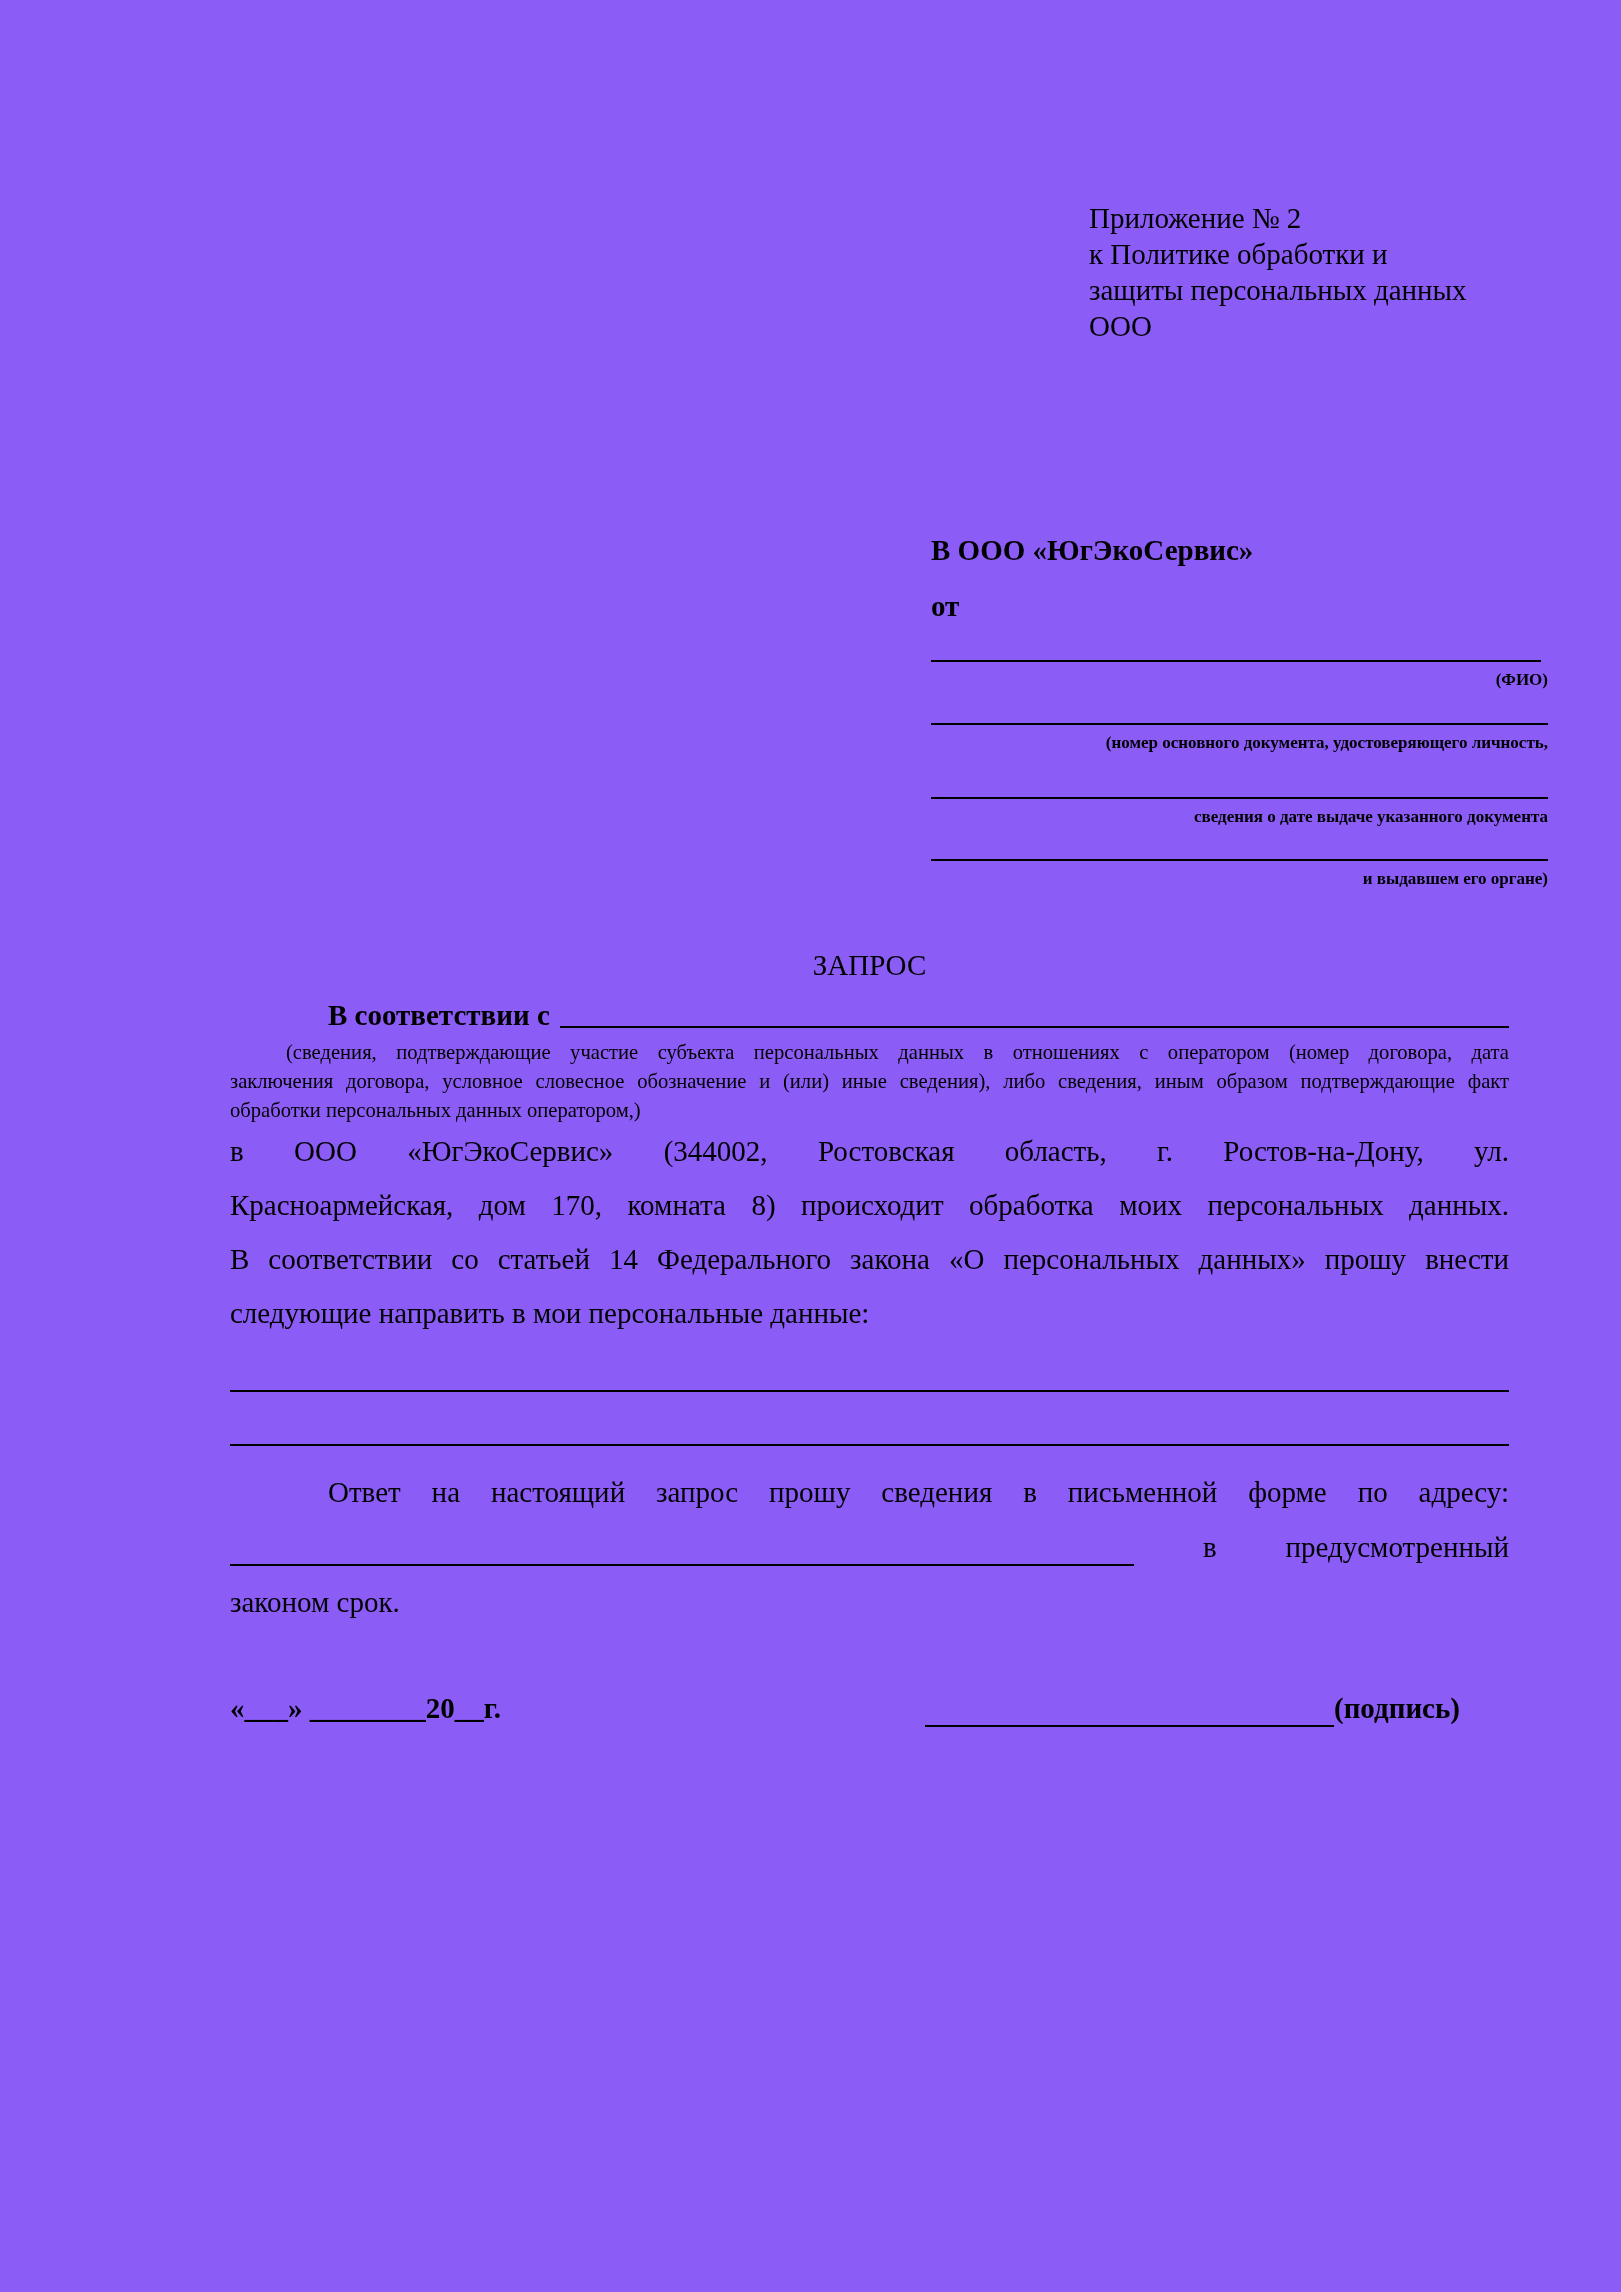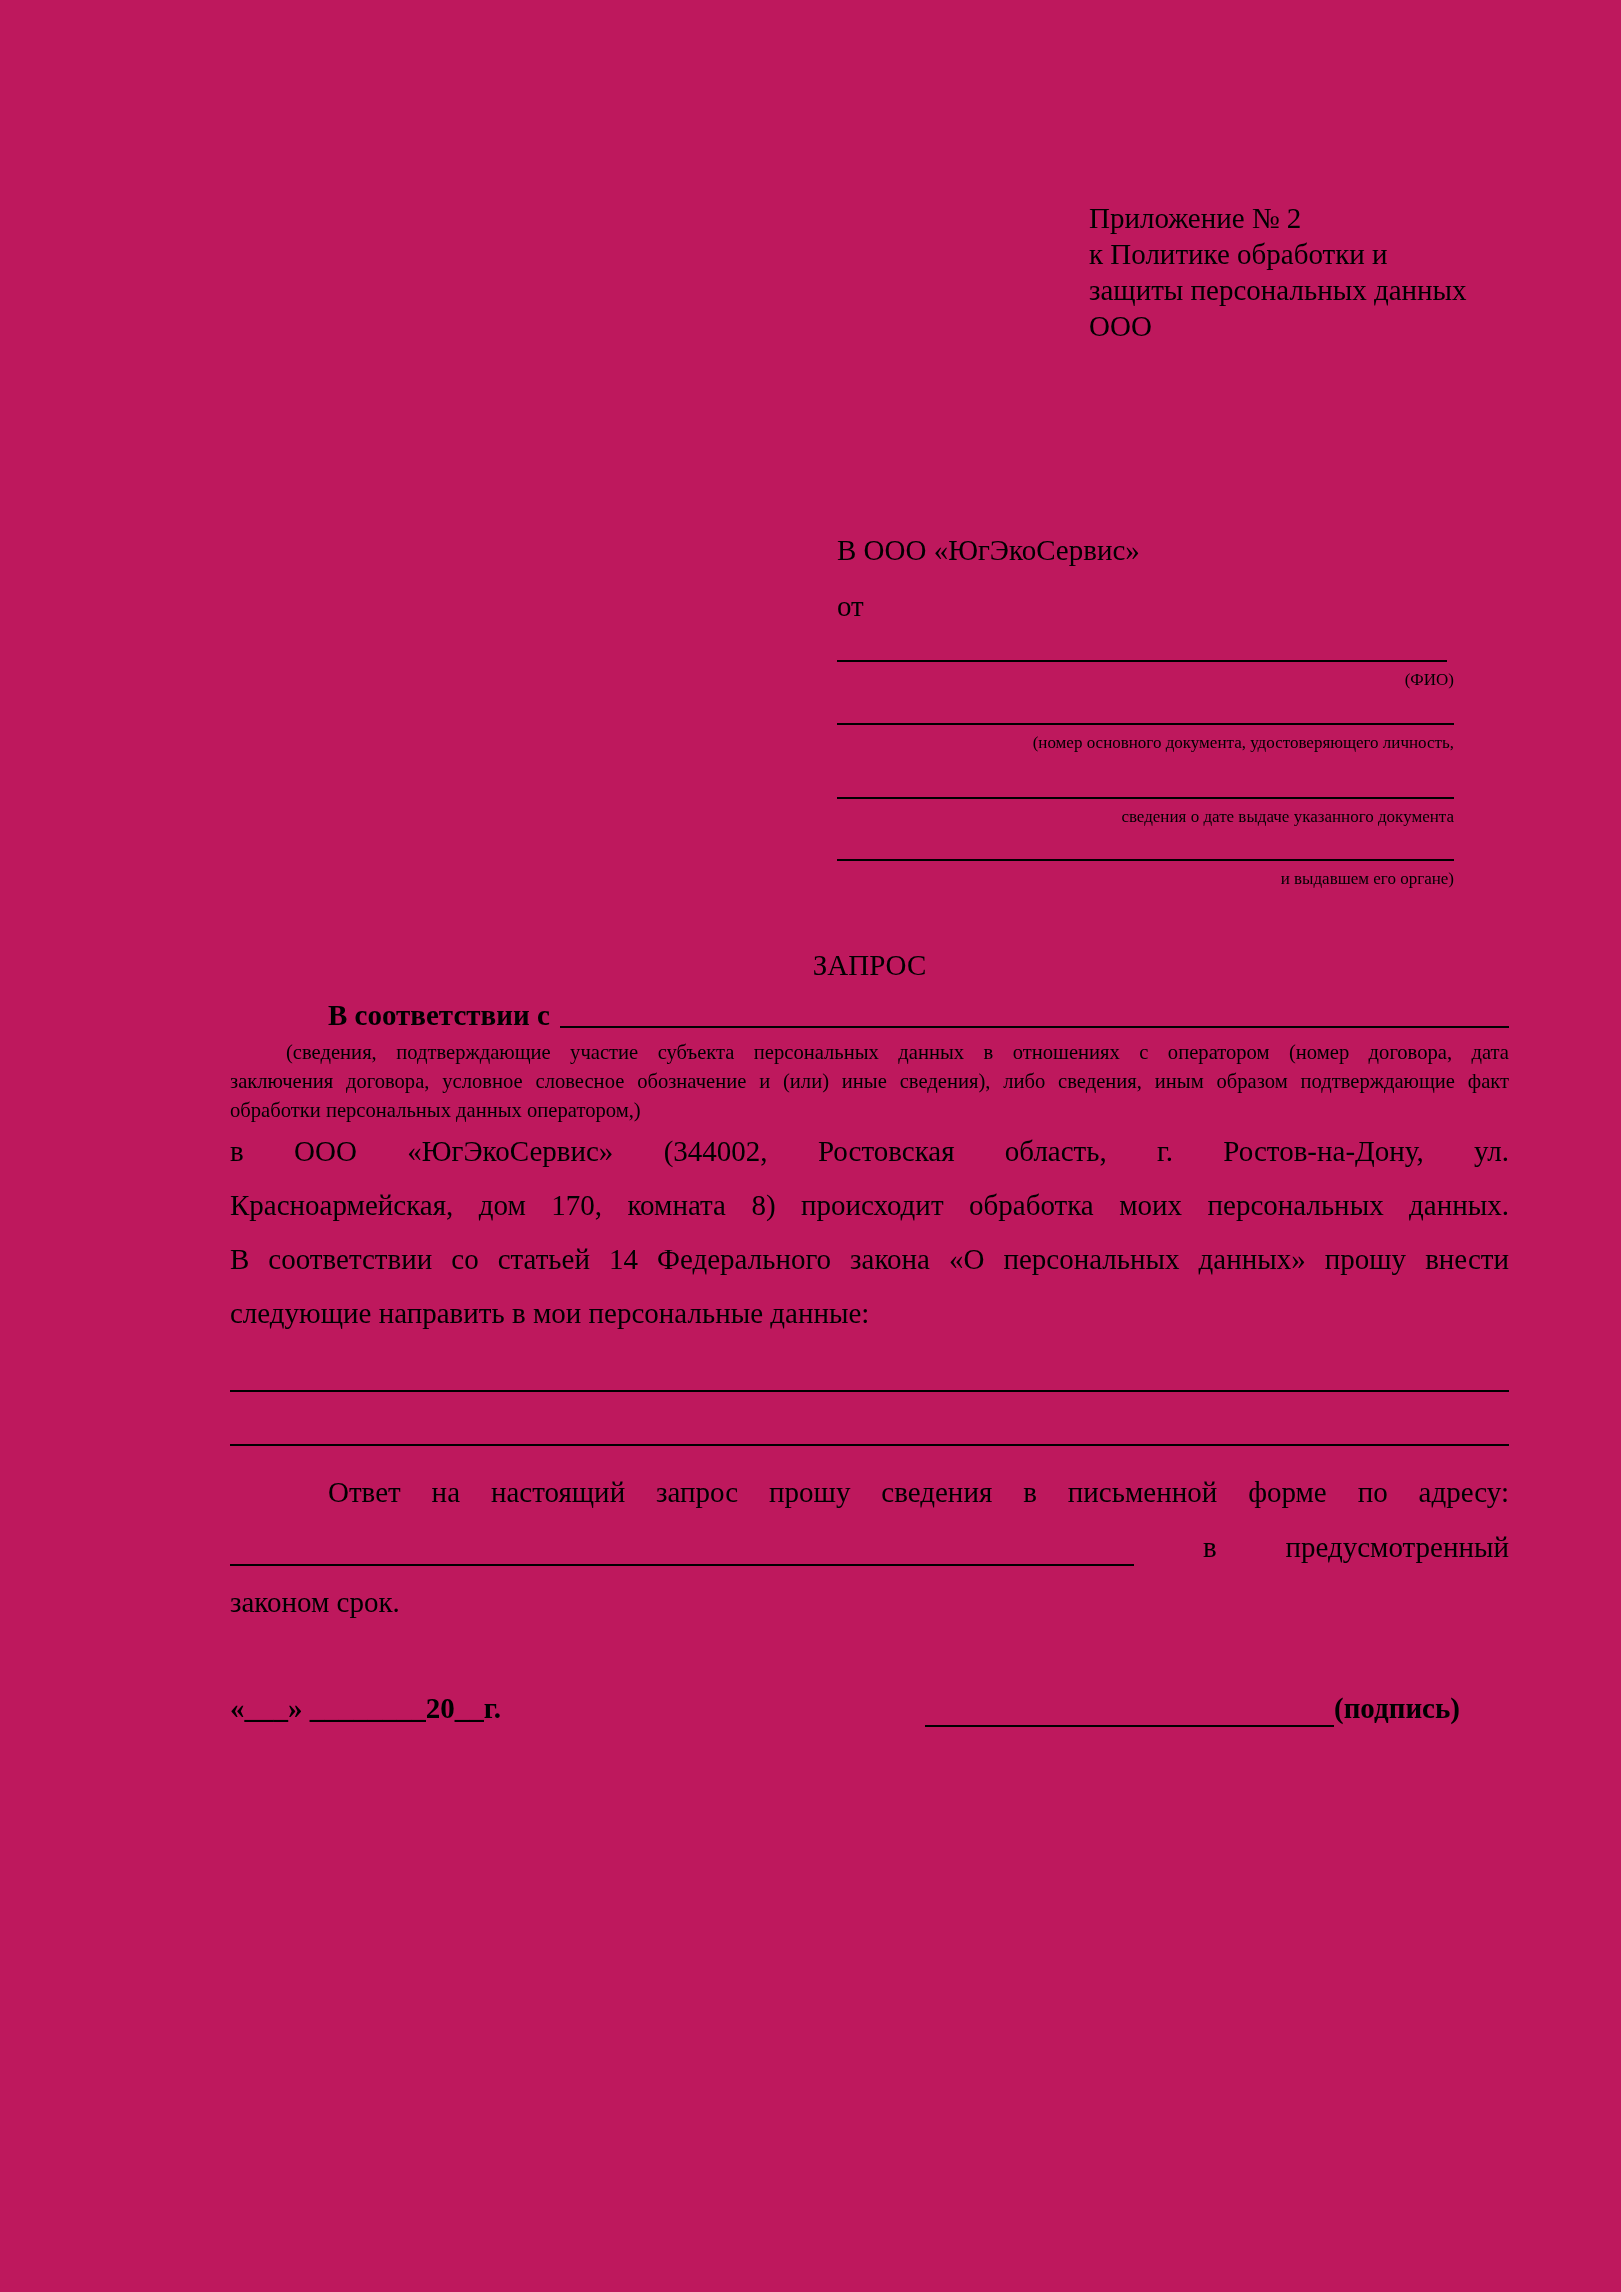--- a/index.html
+++ b/index.html
@@ -1,42 +1,42 @@
 <!DOCTYPE html>
 <html lang="ru"><head>
 <meta charset="utf-8">
 <style>
   html, body { margin: 0; padding: 0; background: #808080; }
   .page {
     position: relative;
     width: 1621px;
     height: 2293px;
     margin: 0 auto;
-    background: #be185d;
+    background: #8b5cf6;
     color: #000000;
     font-family: "Liberation Serif", "DejaVu Serif", serif;
     overflow: hidden;
   }
   .abs { position: absolute; }
 
   
   .header-note {
     left: 1089px; top: 200px; width: 421px;
     font-size: 29px; line-height: 36px;
   }
 
   
   .doc-title {
     left: 230px; top: 388px; width: 1279px;
     text-align: center; font-weight: bold;
     font-size: 31px; line-height: 51px;
   }
 
   
-  .addressee { left: 837px; top: 533px; width: 617px; height: 412px; font-size: 29px; }
+  .addressee { left: 931px; top: 533px; width: 617px; height: 412px; font-size: 29px; font-weight: bold; }
   .addressee > div { position: absolute; left: 0; }
   .addr-to   { top: 0;    line-height: 35px; }
   .addr-from { top: 56px; line-height: 35px; }
   .fill-rule { width: 617px; border-top: 2px solid #000; height: 0; }
   .rule-fio  { top: 127px; width: 610px; }
   .rule-doc1 { top: 190px; }
   .rule-doc2 { top: 264px; }
   .rule-doc3 { top: 326px; }
   .small-cap {
     width: 617px; text-align: right;

